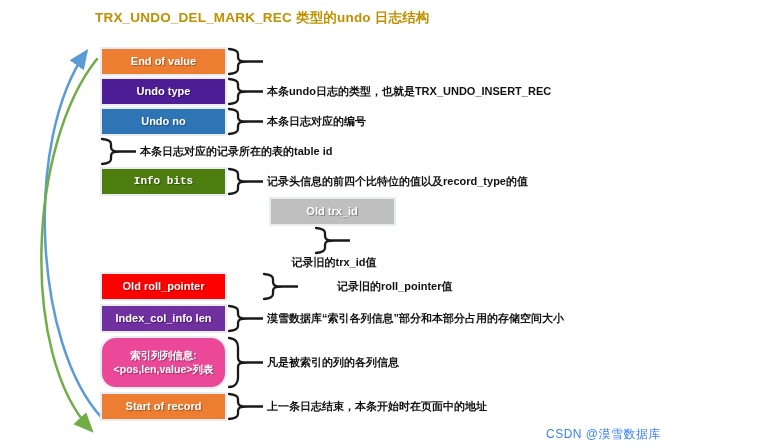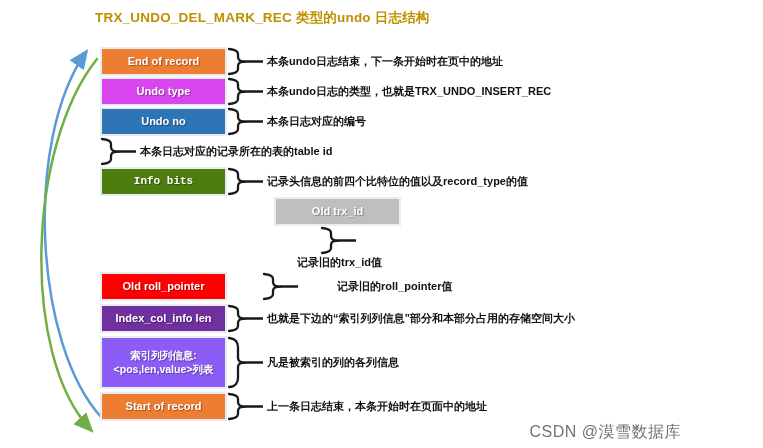--- a/index.html
+++ b/index.html
@@ -22,22 +22,22 @@
     text-shadow:1px 1px 1px rgba(0,0,0,0.35);
   }
   .box .line{font-size:11px;line-height:1.3;white-space:nowrap;}
   .box.tall .line{font-size:10.5px;}
   .brace{display:block;flex:0 0 auto;}
   .desc{
     margin-left:4px;font-size:11px;font-weight:bold;color:#111111;
     white-space:nowrap;
   }
   .watermark{
-    position:absolute;right:4px;bottom:5px;
-    font-size:16px;color:#737373;letter-spacing:.5px;
+    position:absolute;right:24px;bottom:5px;
+    font-size:12px;color:#3b82f6;letter-spacing:.5px;
   }
 </style>
 </head>
 <body>
 
 <div class="page">
 
   <div class="title" style="color: rgb(191, 144, 0);">TRX_UNDO_DEL_MARK_REC 类型的undo 日志结构</div>
 
   <svg class="arrows" width="763" height="448" viewBox="0 0 763 448">
@@ -49,30 +49,29 @@
         <path d="M0,0 L8,3.5 L0,7 Z" fill="#70AD47"></path>
       </marker>
     </defs>
     <path d="M102,418 C 34,345 24,140 86,52" fill="none" stroke-width="2.5" stroke-linecap="round" marker-end="url(#headUp)" stroke="#5B9BD5"></path>
     <path d="M97,59 C 28,145 20,355 91,430" fill="none" stroke-width="2.5" stroke-linecap="round" marker-end="url(#headDown)" stroke="#70AD47"></path>
   </svg>
 
   <div class="rows">
     <div class="row" style="margin-top: 0px;">
       <div class="box" style="background: rgb(237, 125, 49); height: 29px;">
-          <div class="line">End of record</div>
+          <div class="line">End of value</div>
         </div>
       <svg class="brace" width="36" height="29" viewBox="0 0 36 29">
         <path fill="none" stroke-width="2.3" stroke-linecap="round" stroke-linejoin="round" d="M2 2 C9 2.5 11 4.958 11 6.930000000000001 L11 9.5 C11 13.5 13 14.5 21 14.5 C13 14.5 11 15.5 11 19.5 L11 22.07 C11 24.042 9 26.5 2 27 M21 14.5 L36 14.5" stroke="#1a1a1a"></path>
       </svg>
-      <div class="desc">本条undo日志结束，下一条开始时在页中的地址</div>
     </div>
 
     <div class="row" style="margin-top: 1px;">
-      <div class="box" style="background: #d946ef; height: 29px;">
+      <div class="box" style="background: #4c1d95; height: 29px;">
           <div class="line">Undo type</div>
         </div>
       <svg class="brace" width="36" height="29" viewBox="0 0 36 29">
         <path fill="none" stroke-width="2.3" stroke-linecap="round" stroke-linejoin="round" d="M2 2 C9 2.5 11 4.958 11 6.930000000000001 L11 9.5 C11 13.5 13 14.5 21 14.5 C13 14.5 11 15.5 11 19.5 L11 22.07 C11 24.042 9 26.5 2 27 M21 14.5 L36 14.5" stroke="#1a1a1a"></path>
       </svg>
       <div class="desc">本条undo日志的类型，也就是TRX_UNDO_INSERT_REC</div>
     </div>
 
     <div class="row" style="margin-top: 1px;">
       <div class="box" style="background: rgb(46, 117, 182); height: 29px;">
@@ -122,25 +121,25 @@
     </div>
 
 
     <div class="row" style="margin-top: 3px;">
       <div class="box" style="background: rgb(112, 48, 160); height: 29px;">
           <div class="line">Index_col_info len</div>
         </div>
       <svg class="brace" width="36" height="29" viewBox="0 0 36 29">
         <path fill="none" stroke-width="2.3" stroke-linecap="round" stroke-linejoin="round" d="M2 2 C9 2.5 11 4.958 11 6.930000000000001 L11 9.5 C11 13.5 13 14.5 21 14.5 C13 14.5 11 15.5 11 19.5 L11 22.07 C11 24.042 9 26.5 2 27 M21 14.5 L36 14.5" stroke="#1a1a1a"></path>
       </svg>
-      <div class="desc">也就是下边的“索引列列信息”部分和本部分占用的存储空间大小</div>
+      <div class="desc">漠雪数据库“索引各列信息”部分和本部分占用的存储空间大小</div>
     </div>
 
     <div class="row" style="margin-top: 3px;">
-      <div class="box tall" style="background: #8b5cf6; height: 53px;">
+      <div class="box tall" style="background: #ec4899; height: 53px; border-radius: 16px;">
           <div class="line">索引列列信息:</div>
           <div class="line">&lt;pos,len,value&gt;列表</div>
         </div>
       <svg class="brace" width="36" height="53" viewBox="0 0 36 53">
         <path fill="none" stroke-width="2.3" stroke-linecap="round" stroke-linejoin="round" d="M2 2 C9 2.5 11 7.3999999999999995 11 11 L11 21.5 C11 25.5 13 26.5 21 26.5 C13 26.5 11 27.5 11 31.5 L11 42 C11 45.6 9 50.5 2 51 M21 26.5 L36 26.5" stroke="#1a1a1a"></path>
       </svg>
       <div class="desc">凡是被索引的列的各列信息</div>
     </div>
 
     <div class="row" style="margin-top: 3px;">

